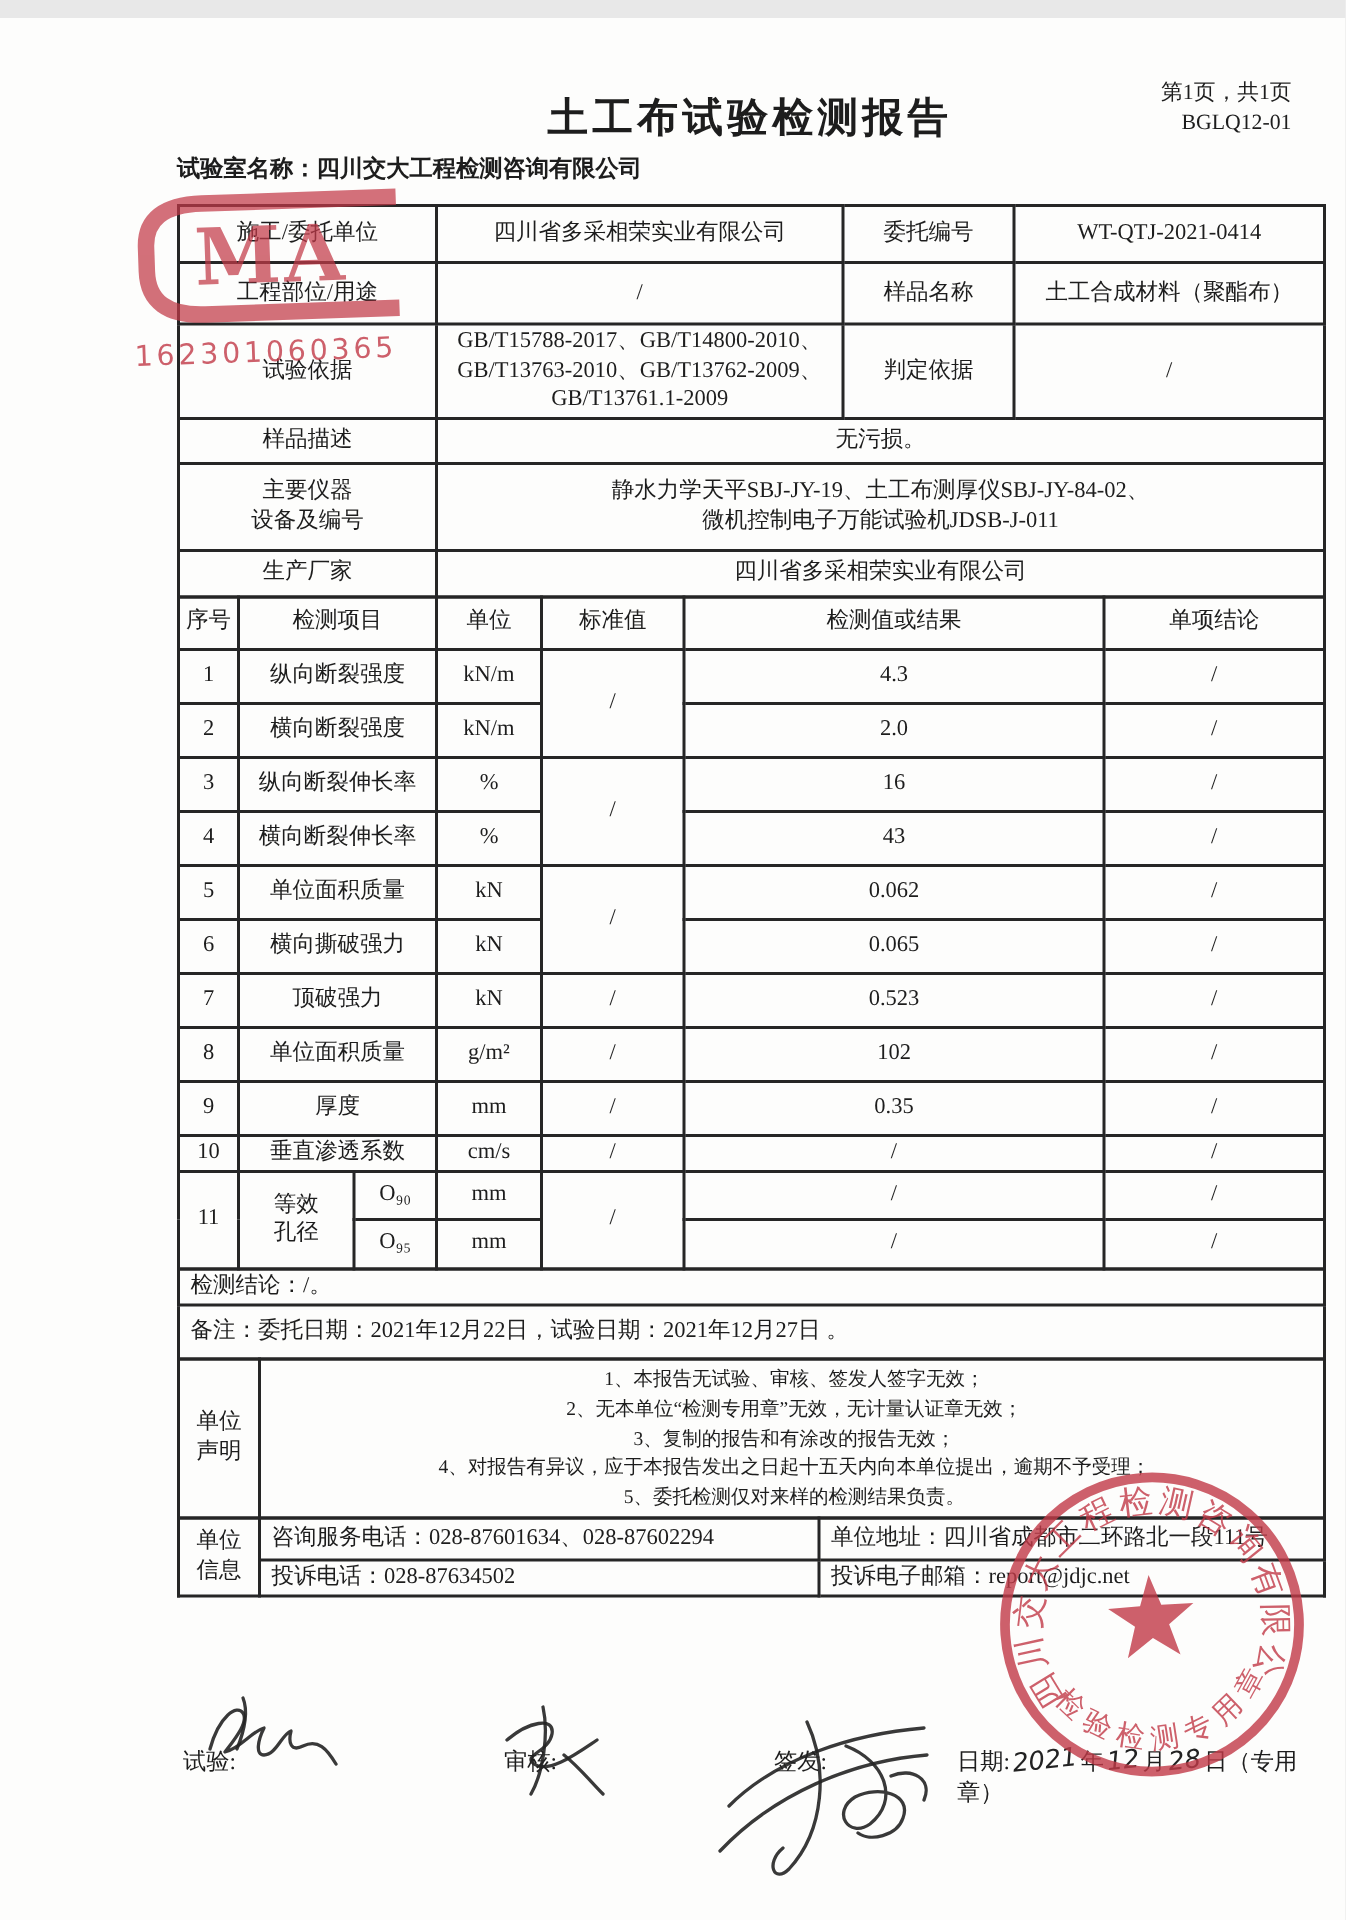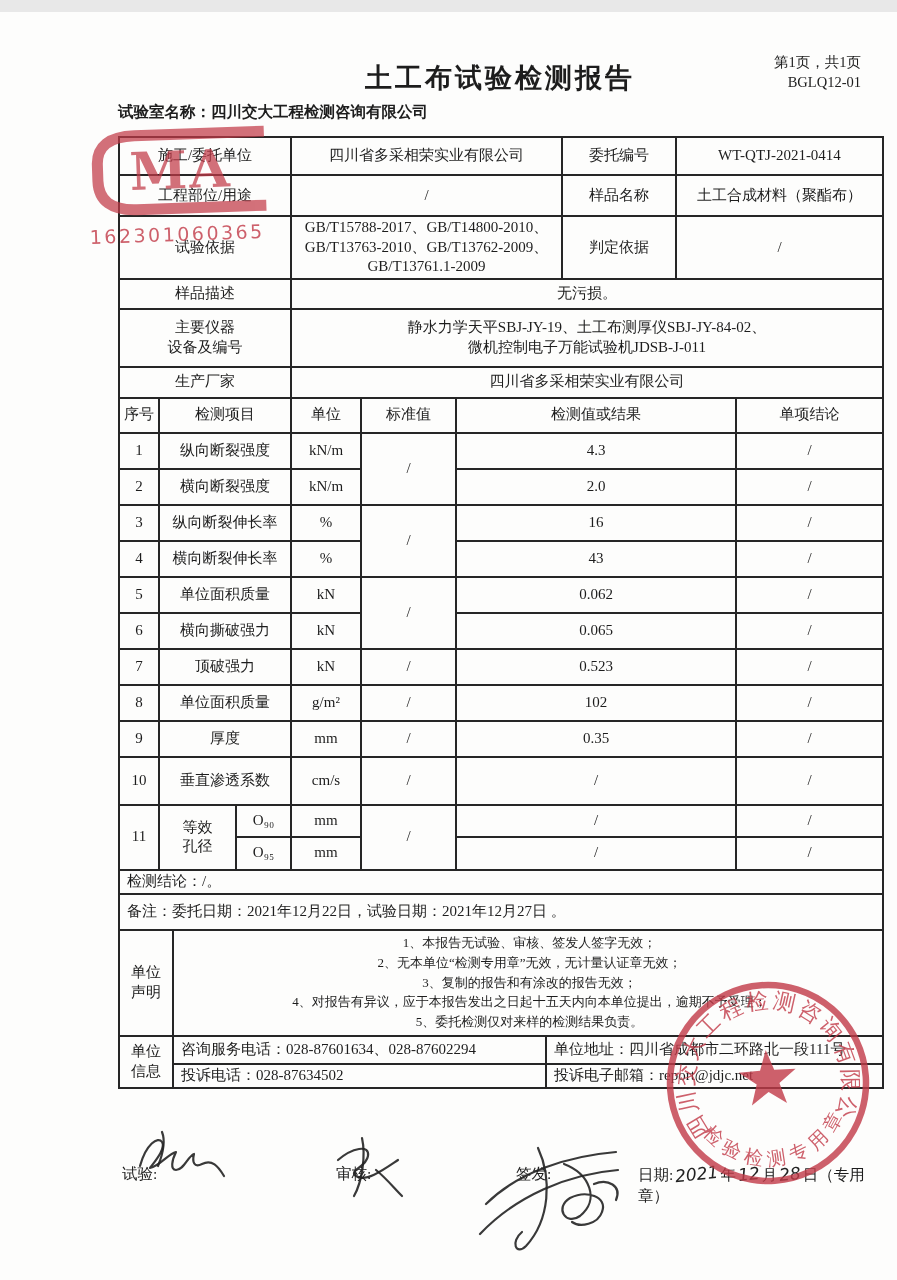--- a/index.html
+++ b/index.html
@@ -188,21 +188,21 @@
         <td>/</td>
       </tr>
       <tr style="height:36px">
         <td>9</td>
         <td colspan="2">厚度</td>
         <td>mm</td>
         <td>/</td>
         <td>0.35</td>
         <td>/</td>
       </tr>
-      <tr style="height:48px">
+      <tr style="height:24px">
         <td>10</td>
         <td colspan="2">垂直渗透系数</td>
         <td>cm/s</td>
         <td>/</td>
         <td>/</td>
         <td>/</td>
       </tr>
       <tr style="height:32px">
         <td rowspan="2">11</td>
         <td rowspan="2" class="preline">等效

